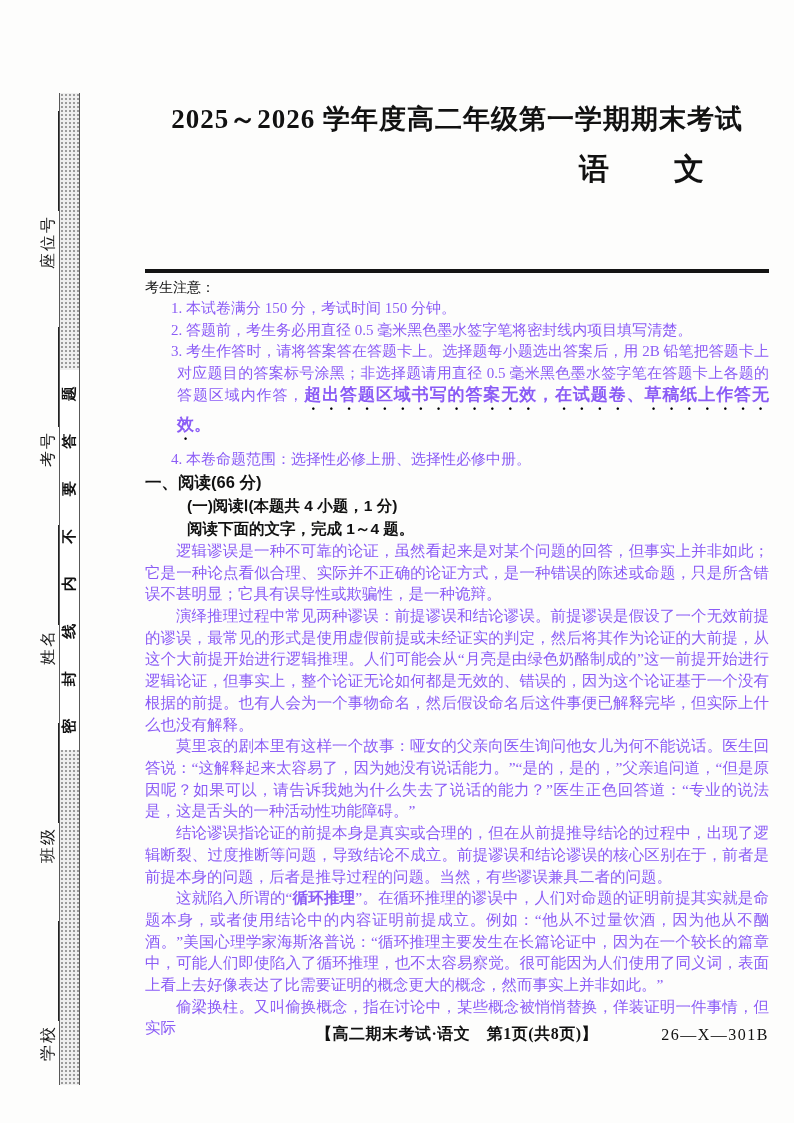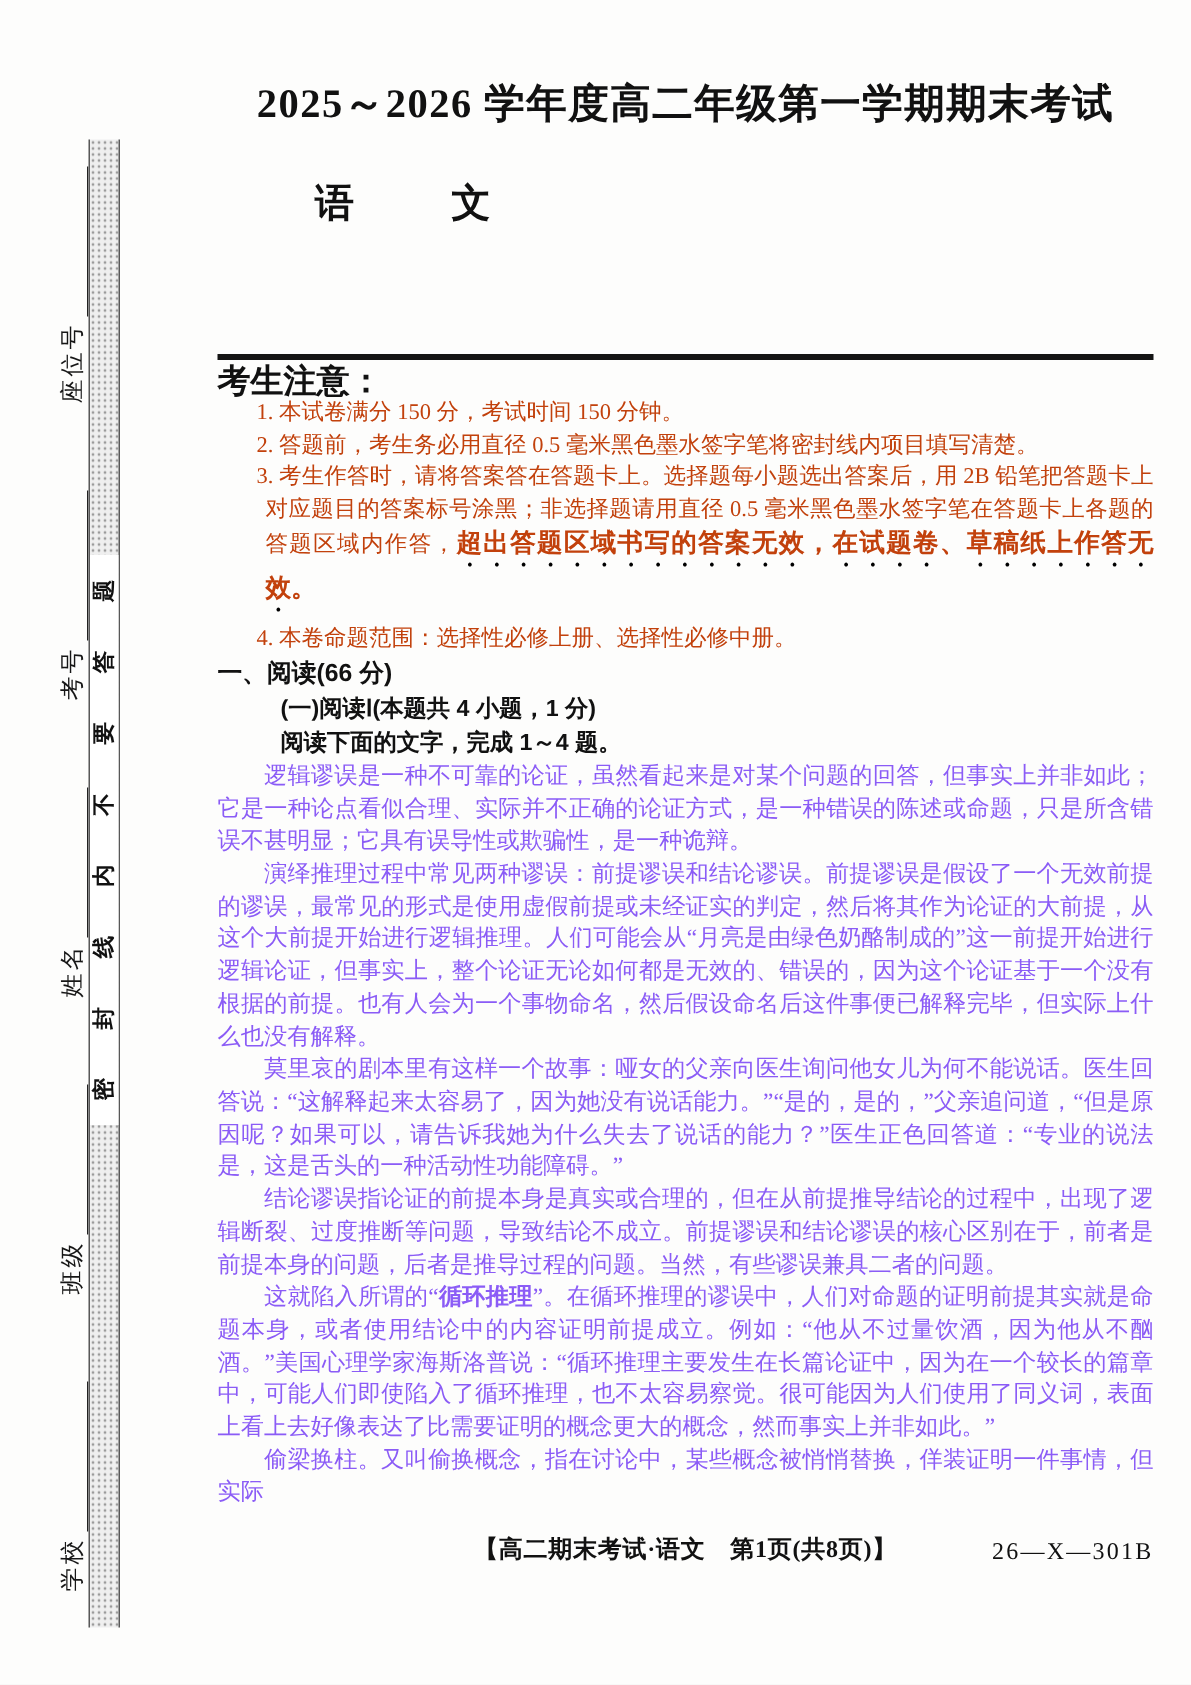--- a/index.html
+++ b/index.html
@@ -31,37 +31,37 @@
     position:absolute; left:-181px; top:179px; width:380px; height:22px;
     transform:rotate(-90deg);
     display:flex; justify-content:space-around; align-items:center;
     font-family:"Liberation Sans", sans-serif; font-weight:bold; font-size:15px; color:#111;
   }
 
   
   .main { position:absolute; left:145px; top:0; width:624px; }
 
   .exam-title {
-    padding-top:52px; text-align:center;
+    padding-top:102px; text-align:center;
     font-size:27px; line-height:34px; font-weight:bold; letter-spacing:1px;
   }
   .subject {
-    margin-top:28px; text-align:left;
-    font-size:26px; line-height:44px; font-weight:bold;
+    margin-top:11px; text-align:right;
+    font-size:30px; line-height:44px; font-weight:bold;
     letter-spacing:65px; padding-left:65px; white-space:nowrap;
   }
 
   .notice { margin-top:78px; }
   .notice-rule { height:4px; background:#141414; }
   .notice-heading {
     margin-top:3px; font-family:"Liberation Sans", sans-serif;
-    font-weight:bold; font-size:22px; line-height:22px;
+    font-weight:normal; font-size:14px; line-height:22px;
   }
   .notice-item {
-    font-size:15px; line-height:21.6px; color:#c2410c;
+    font-size:15px; line-height:21.6px; color:#8b5cf6;
     padding-left:32px; text-indent:-6px; text-align:justify;
   }
   .notice-item.with-em { margin-bottom:5px; }
   .em-dots {
     font-family:"Liberation Sans", sans-serif; font-weight:bold; font-size:17px;
     -webkit-text-emphasis:filled dot #000; -webkit-text-emphasis-position:under right;
     text-emphasis:filled dot #000; text-emphasis-position:under right;
   }
 
   .reading { }

